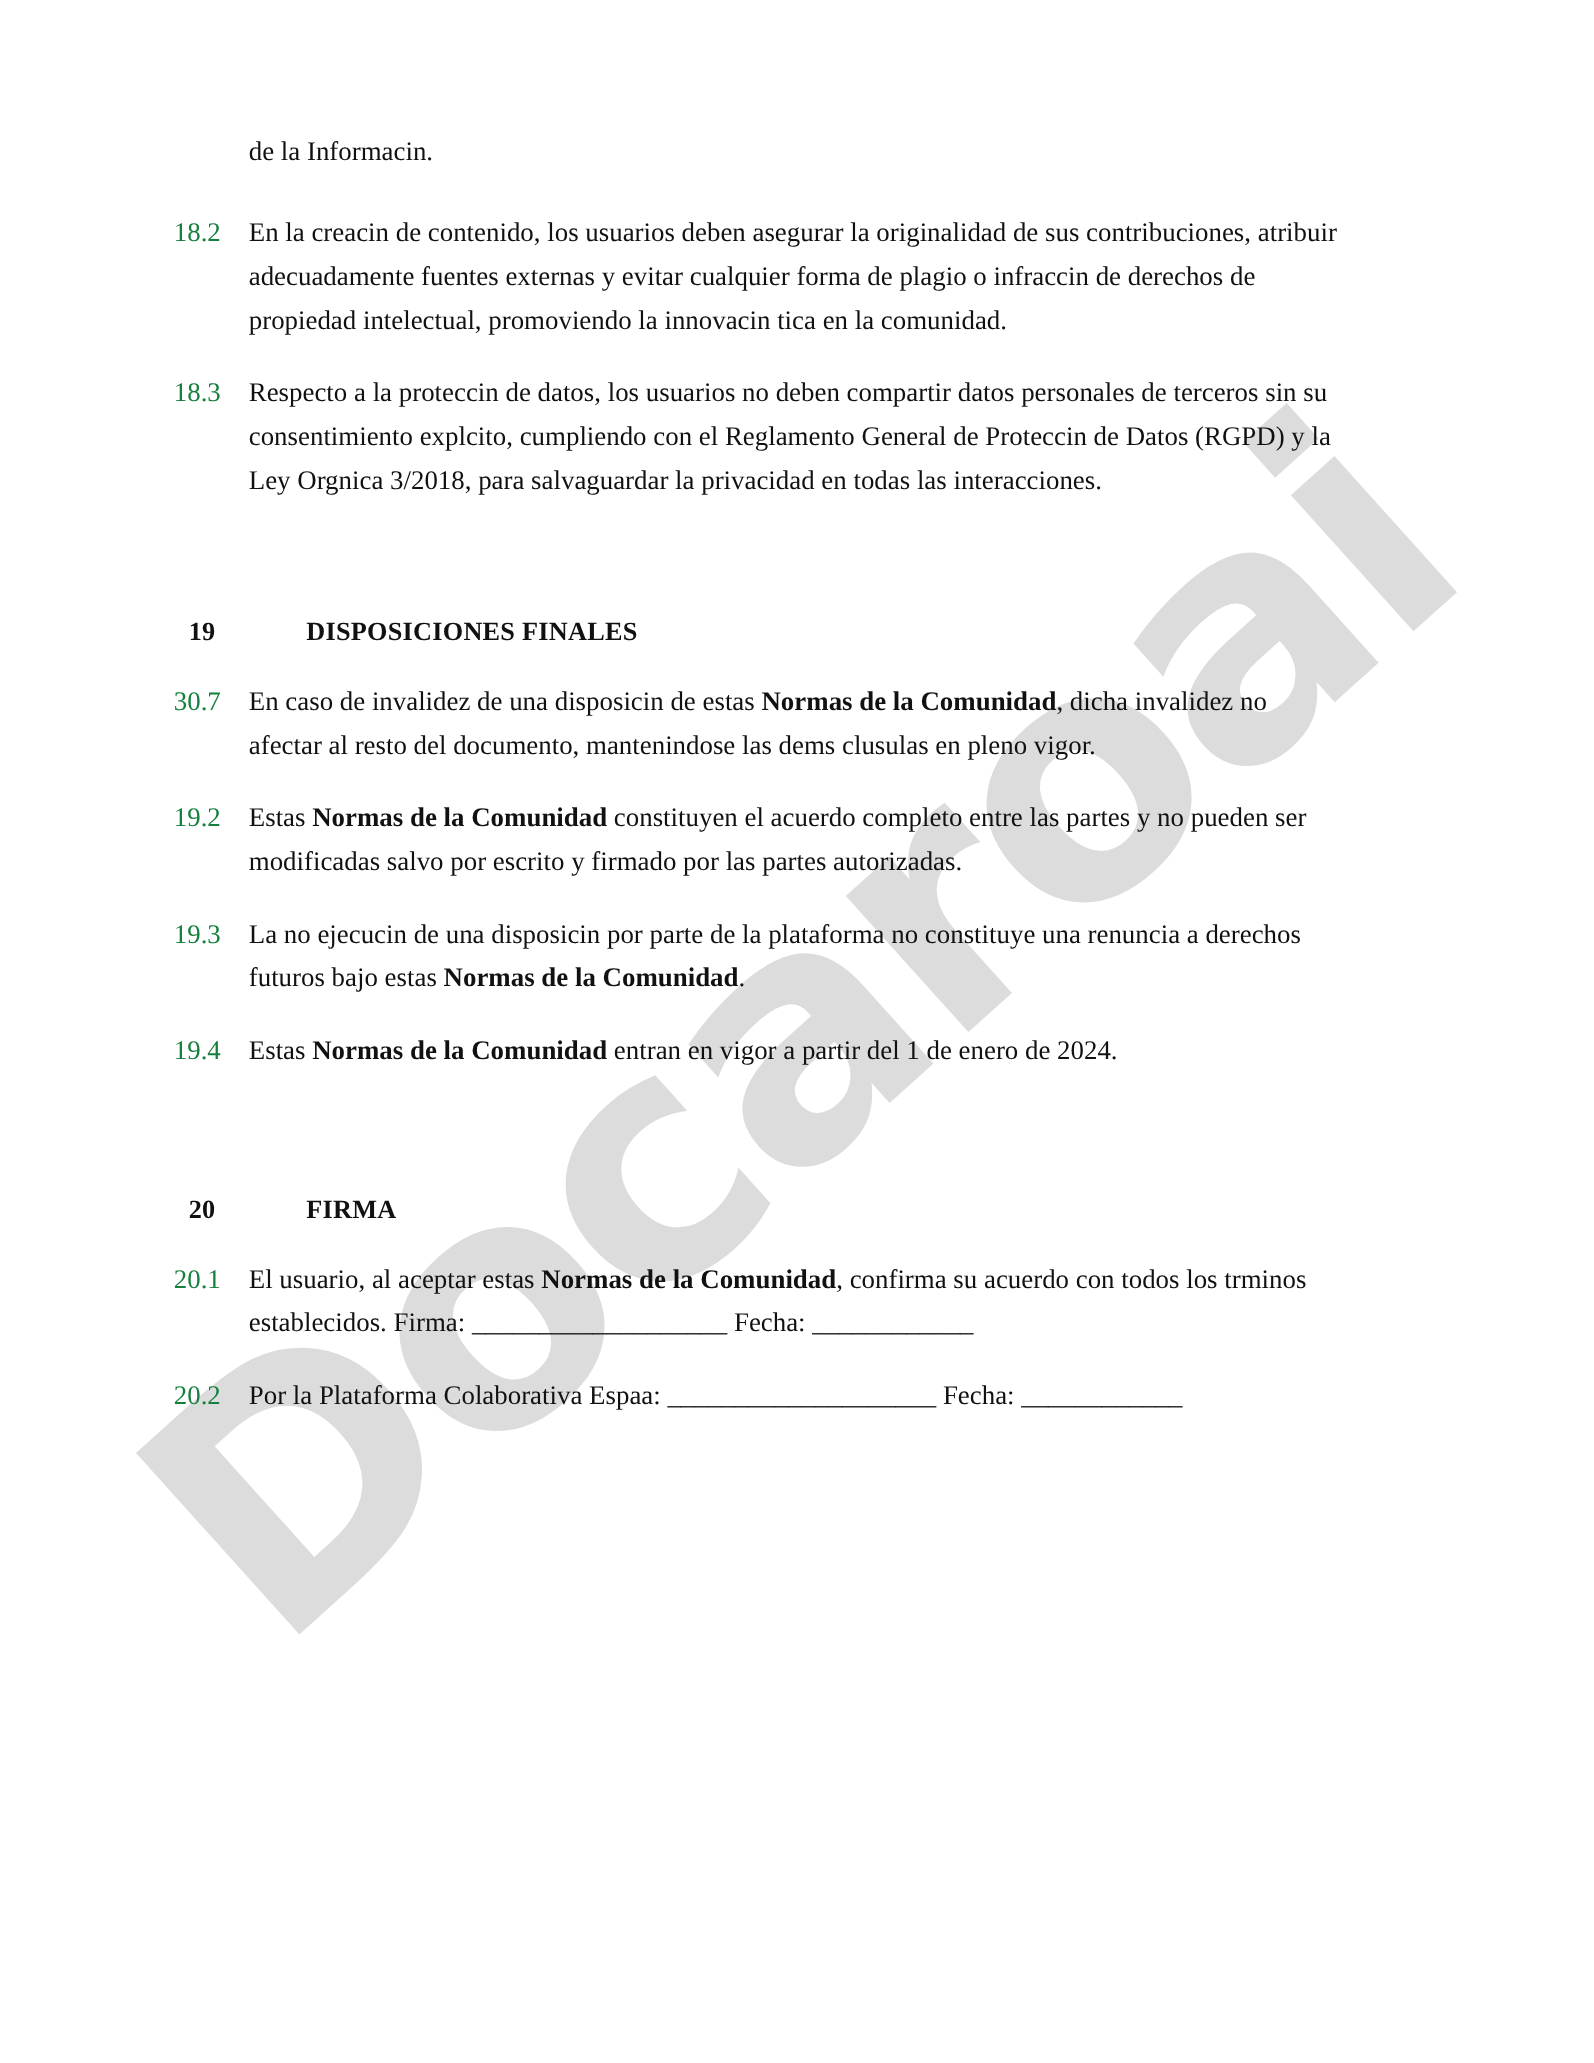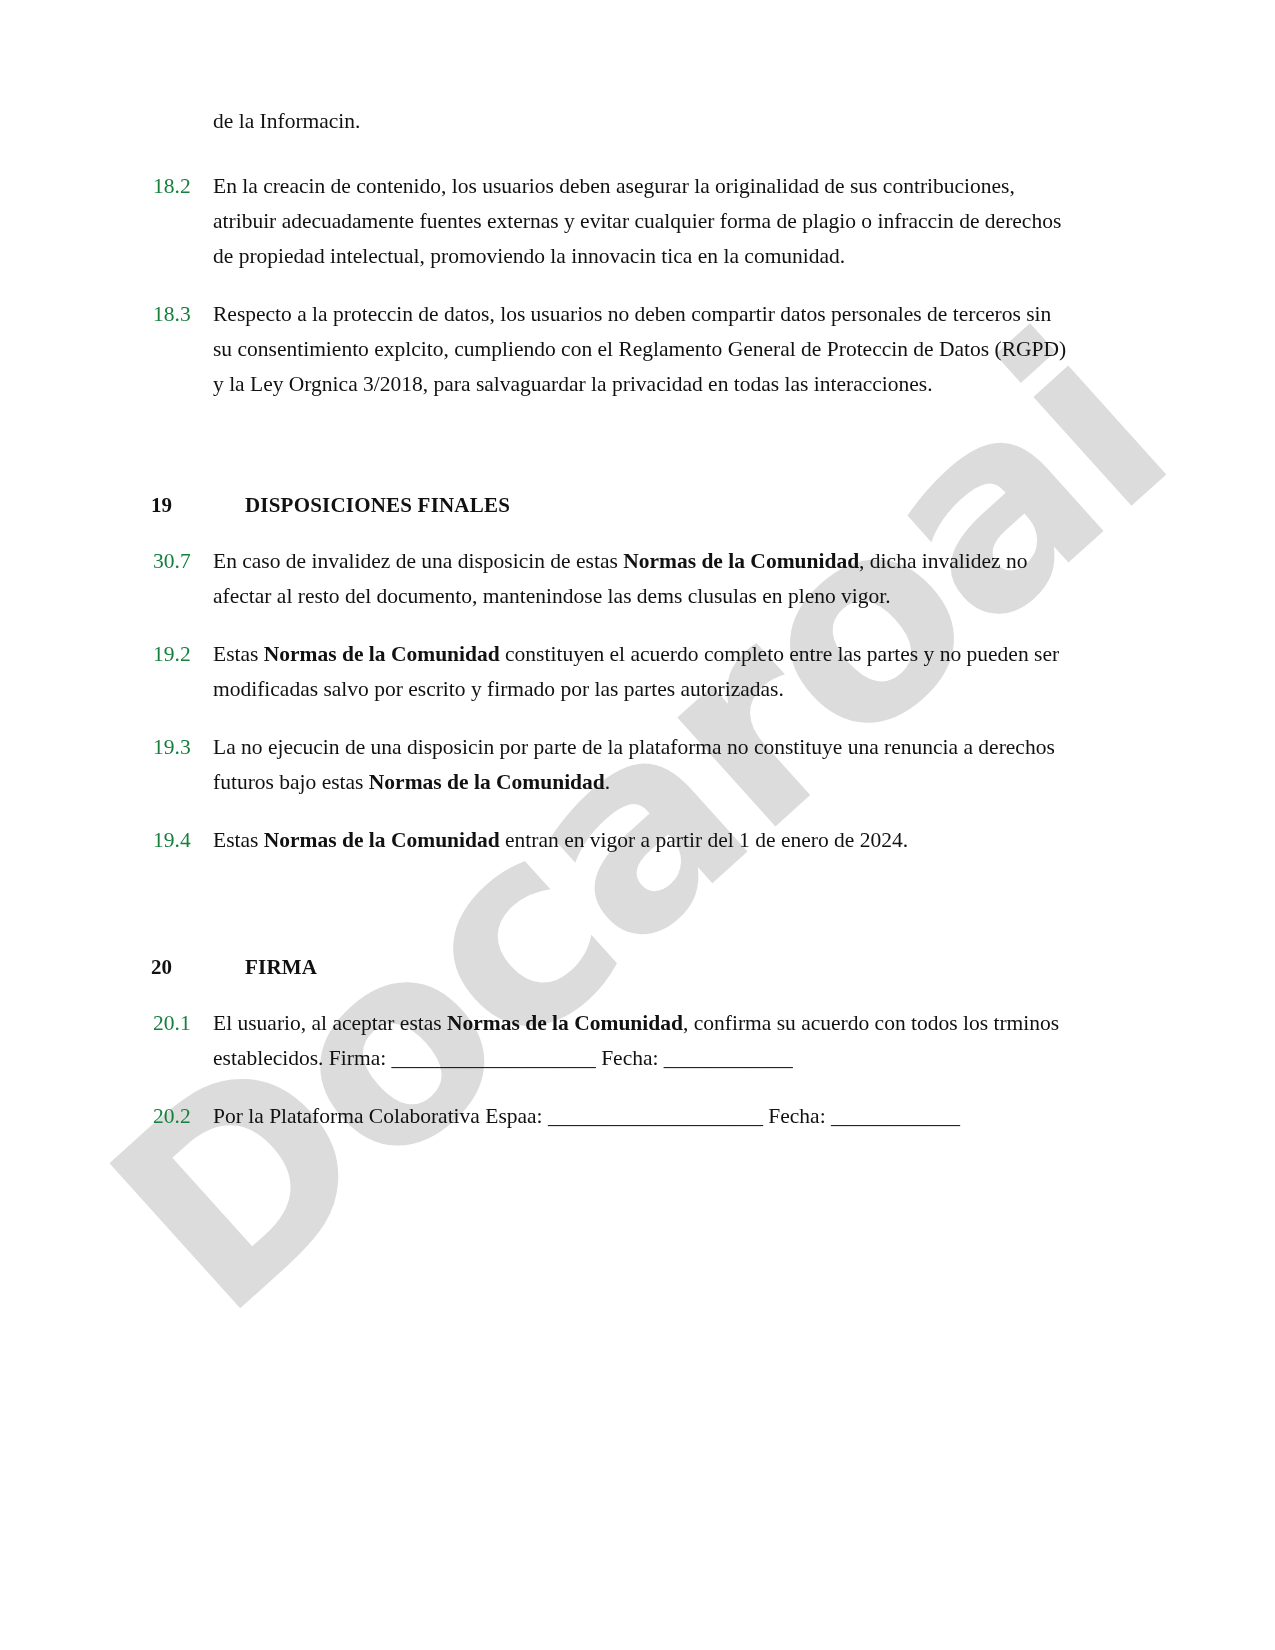--- a/index.html
+++ b/index.html
@@ -50,21 +50,21 @@
     position: relative;
     z-index: 2;
     padding: 104px 205px 0 137px;
     box-sizing: border-box;
   }
 
   
   .clause {
     display: flex;
     align-items: flex-start;
-    margin: 0 0 23px 16px;
+    margin: 0 0 23px 2px;
     justify-content: center;
   }
   .clause-number {
     flex: 0 0 60px;
     width: 60px;
     font-size: 21.5px;
     line-height: 35px;
     color: #15803d;
     white-space: nowrap;
   }

